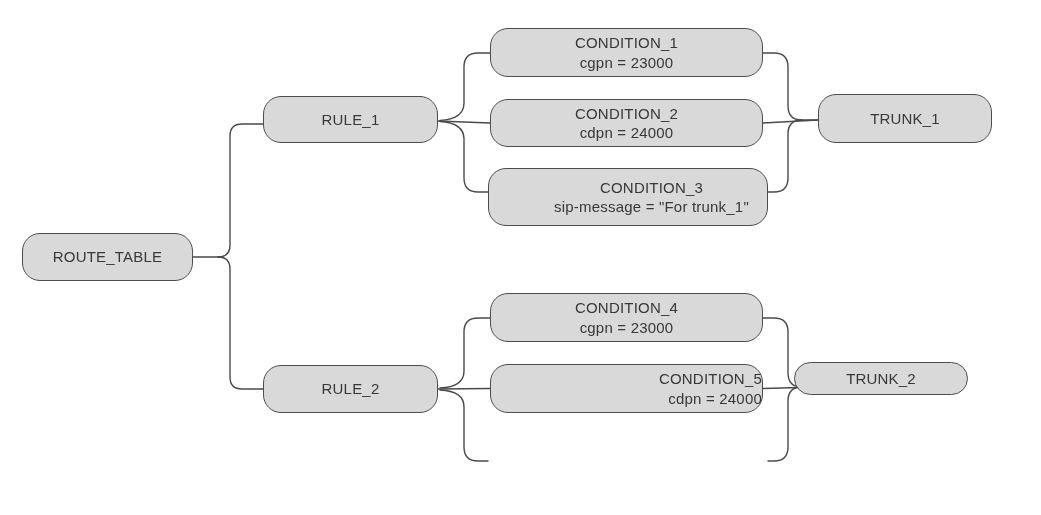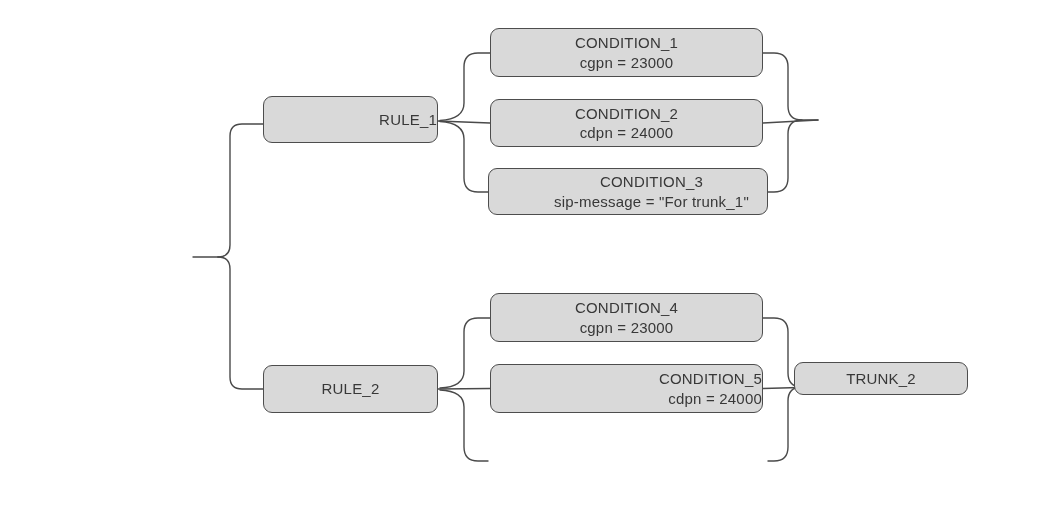--- a/index.html
+++ b/index.html
@@ -31,21 +31,21 @@
   .edges-svg path {
     fill: none;
     stroke: var(--connector);
     stroke-width: 1.4;
     stroke-linecap: round;
   }
   .node {
     position: absolute;
     background: var(--node-fill);
     border: 1.5px solid var(--node-border);
-    border-radius: 9px;
+    border-radius: 18px;
     display: flex;
     flex-direction: column;
     align-items: center;
     justify-content: center;
     color: var(--text);
     font-size: 15px;
     line-height: 1.28;
     text-align: center;
     letter-spacing: 0.2px;
     white-space: nowrap;
@@ -72,53 +72,59 @@
 
     <path d="M440,388 Q464,387 464,371 V332 Q464,318 478,318 H490"></path>
     <path d="M438,389 L490,388.5"></path>
     <path d="M440,390 Q464,391 464,407 V447 Q464,461 478,461 H488"></path>
 
     <path d="M763,318 H774 Q788,318 788,332 V373 Q788,387 802,387 H818"></path>
     <path d="M763,388.5 L818,387"></path>
     <path d="M768,461 H774 Q788,461 788,447 V401 Q788,387 802,387"></path>
   </svg>
 
+  <div class="node" style="left:22px; top:233px; width:171px; height:48px;">
+    <span>ROUTE_TABLE</span>
+  </div>
 
-  <div class="node" style="left:263px; top:96px; width:175px; height:47px;align-items:flex-end;">
+  <div class="node" style="left:263px; top:96px; width:175px; height:47px;">
     <span>RULE_1</span>
   </div>
 
   <div class="node" style="left:263px; top:365px; width:175px; height:48px;justify-content:center;">
     <span>RULE_2</span>
   </div>
 
   <div class="node" style="left:490px; top:28px; width:273px; height:49px;">
     <span>CONDITION_1</span>
     <span>cgpn = 23000</span>
   </div>
 
   <div class="node" style="left:490px; top:99px; width:273px; height:48px;">
     <span>CONDITION_2</span>
     <span>cdpn = 24000</span>
   </div>
 
-  <div class="node" style="left:488px; top:168px; width:280px; height:47px;padding-left:47px;">
+  <div class="node" style="left:488px; top:168px; width:280px; height:58px;padding-left:47px;">
     <span>CONDITION_3</span>
     <span>sip-message = "For trunk_1"</span>
   </div>
 
   <div class="node" style="left:490px; top:293px; width:273px; height:49px;">
     <span>CONDITION_4</span>
     <span>cgpn = 23000</span>
   </div>
 
   <div class="node" style="left:490px; top:364px; width:273px; height:49px;align-items:flex-end;">
     <span>CONDITION_5</span>
     <span>cdpn = 24000</span>
   </div>
 
 
+  <div class="node" style="left:818px; top:94px; width:174px; height:49px;">
+    <span>TRUNK_1</span>
+  </div>
 
   <div class="node" style="left:794px; top:362px; width:174px; height:33px;">
     <span>TRUNK_2</span>
   </div>
 
 </div>
 
 </body></html>

